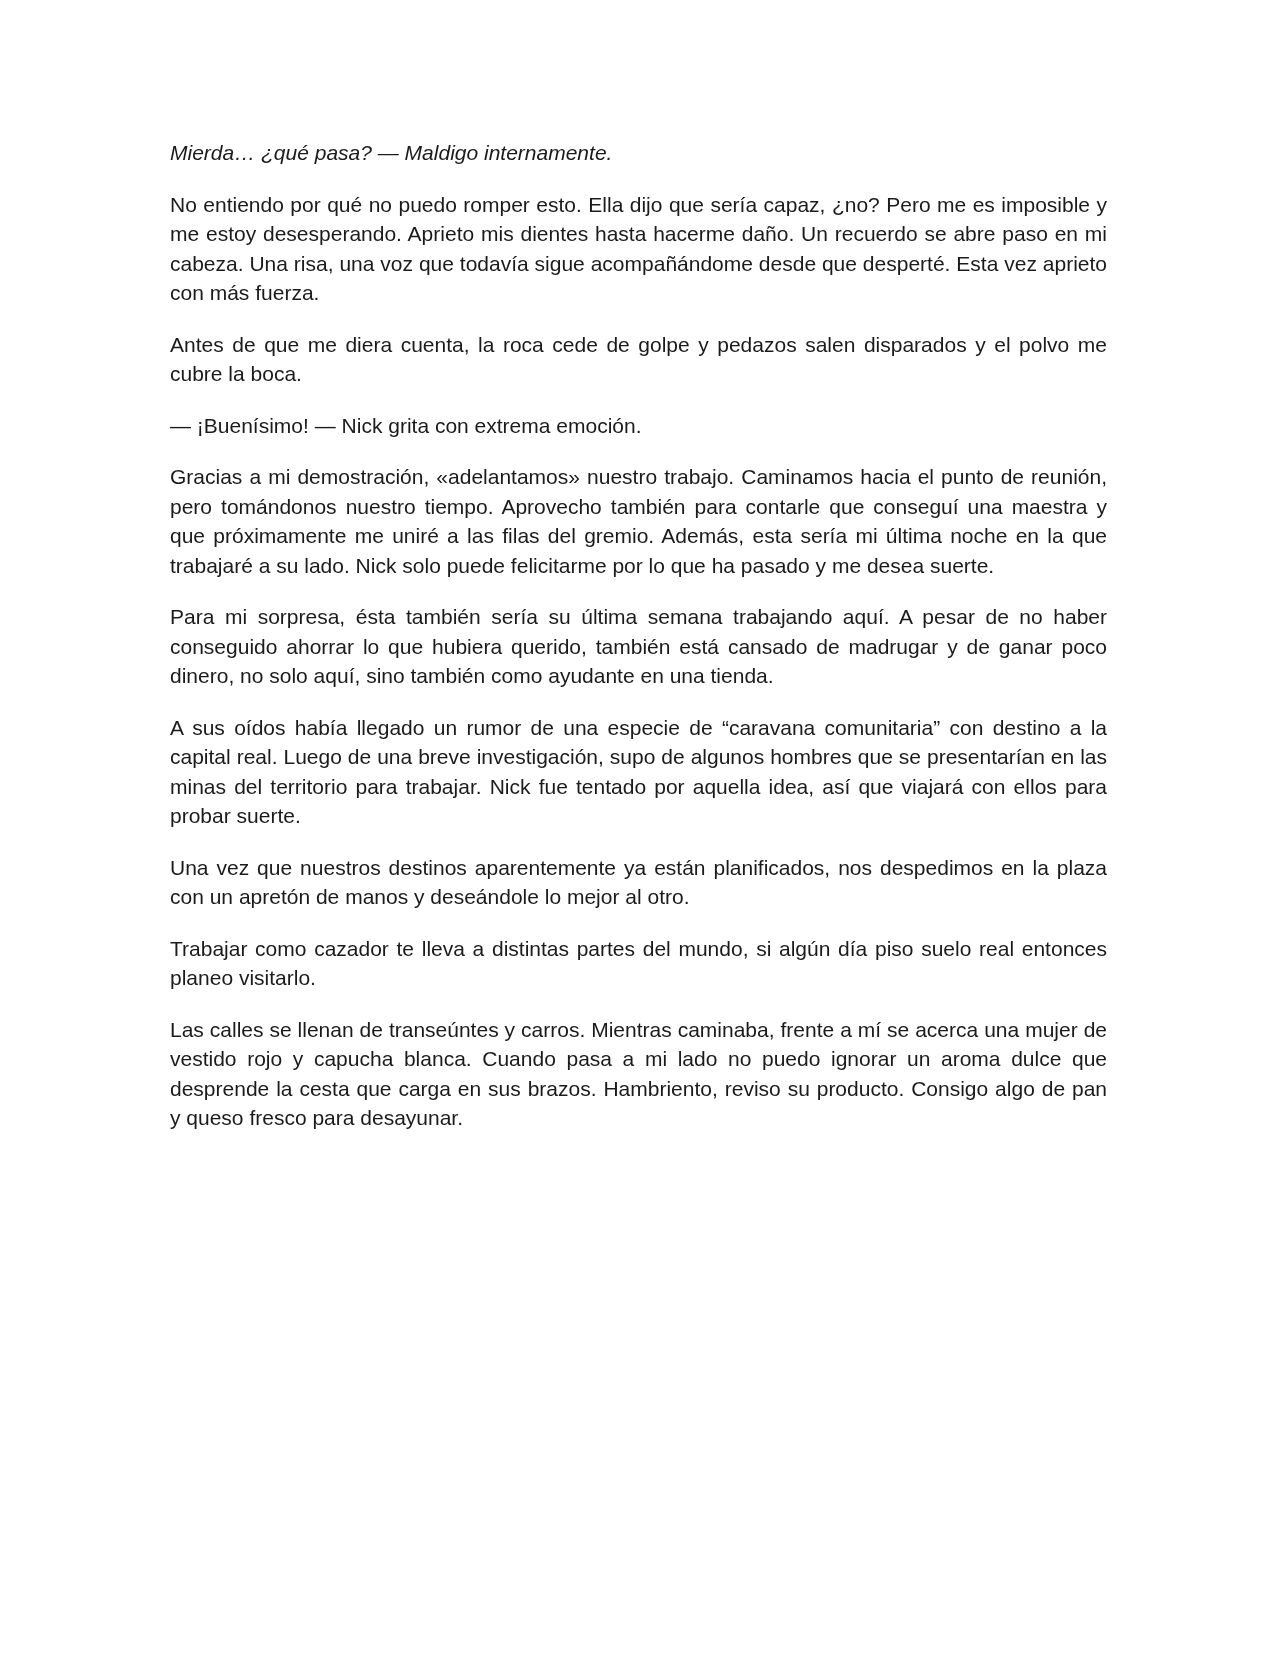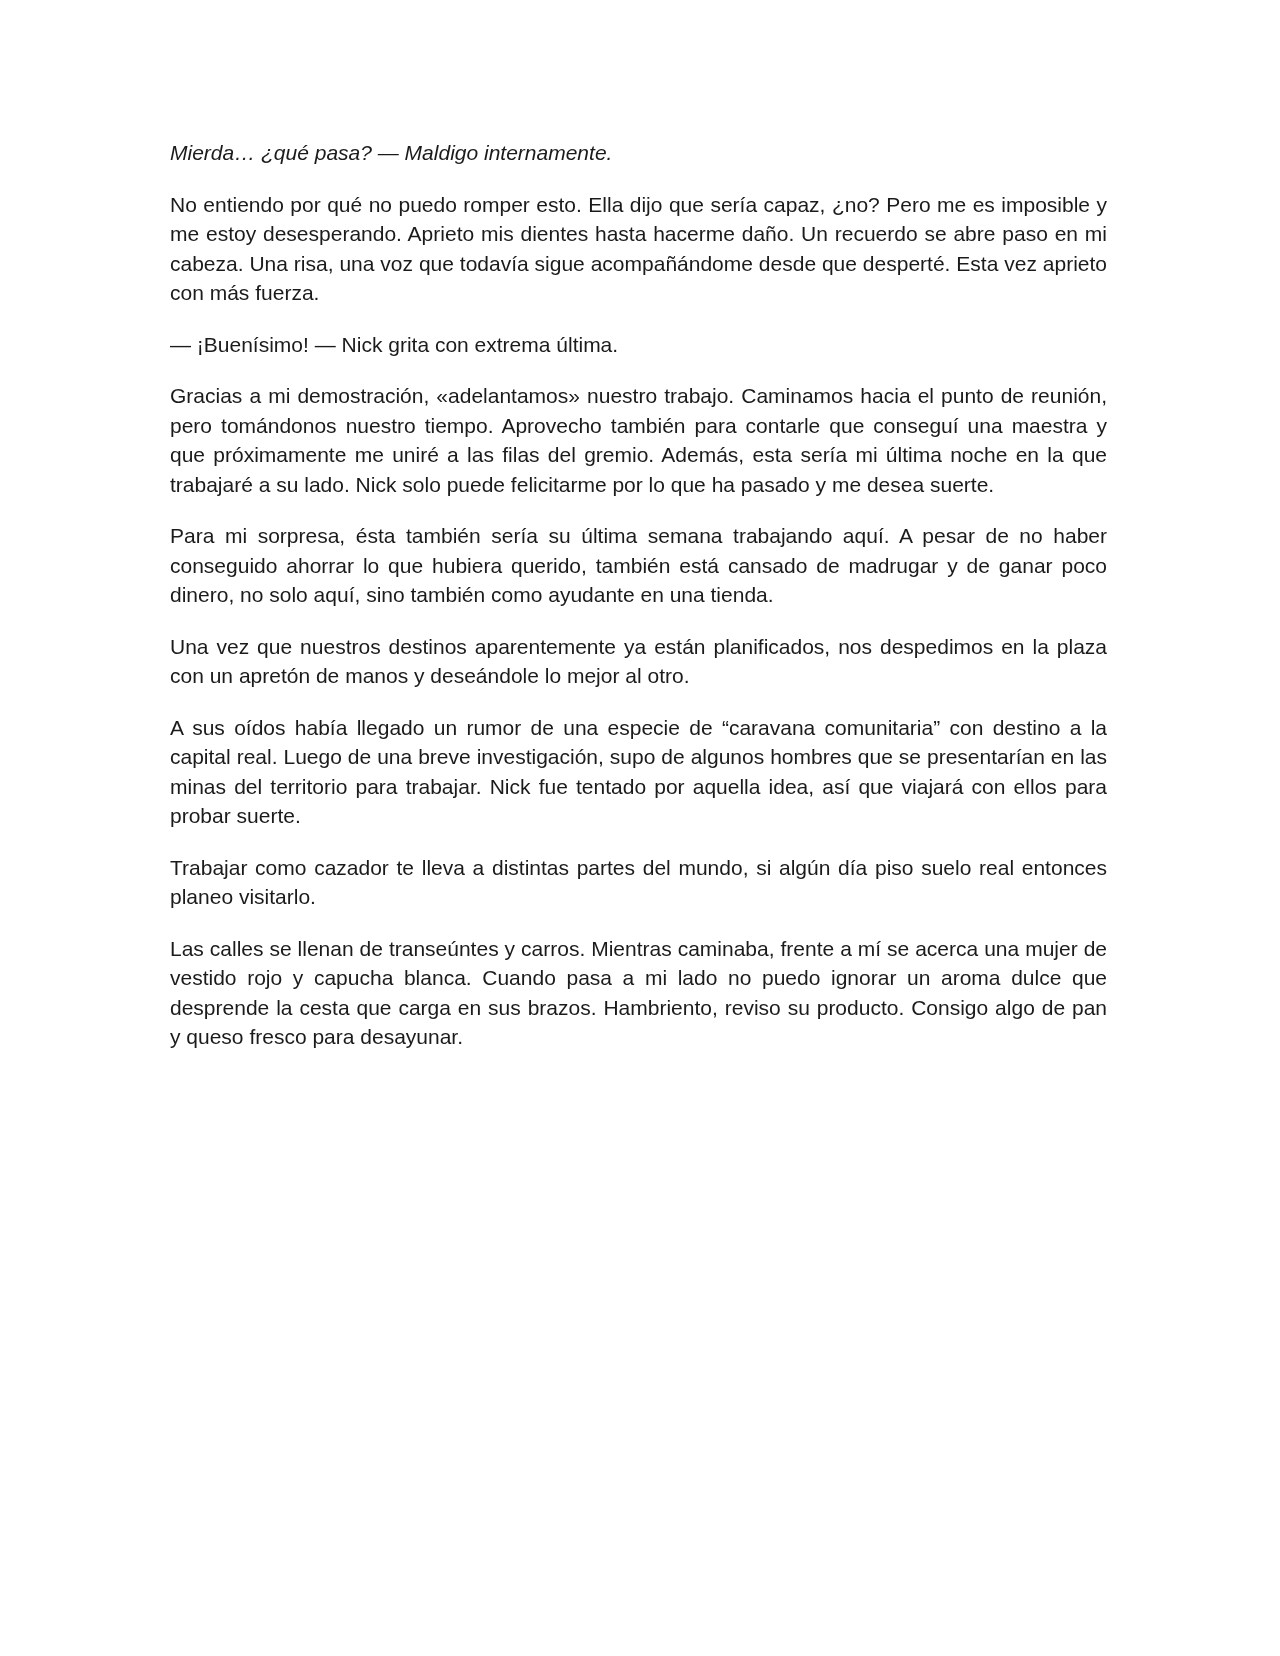--- a/index.html
+++ b/index.html
@@ -33,21 +33,22 @@
     font-style: italic;
   }
 </style>
 </head>
 <body>
 
 <div class="page">
   <div>
       <p class="para"><span class="italic">Mierda… ¿qué pasa? — Maldigo internamente.</span></p>
       <p class="para"><span>No entiendo por qué no puedo romper esto. Ella dijo que sería capaz, ¿no? Pero me es imposible y me estoy desesperando. Aprieto mis dientes hasta hacerme daño. Un recuerdo se abre paso en mi cabeza. Una risa, una voz que todavía sigue acompañándome desde que desperté. Esta vez aprieto con más fuerza.</span></p>
-      <p class="para"><span>— ¡Buenísimo! — Nick grita con extrema última.</span></p>
+      <p class="para"><span>Antes de que me diera cuenta, la roca cede de golpe y pedazos salen disparados y el polvo me cubre la boca.</span></p>
+      <p class="para"><span>— ¡Buenísimo! — Nick grita con extrema emoción.</span></p>
       <p class="para"><span>Gracias a mi demostración, «adelantamos» nuestro trabajo. Caminamos hacia el punto de reunión, pero tomándonos nuestro tiempo. Aprovecho también para contarle que conseguí una maestra y que próximamente me uniré a las filas del gremio. Además, esta sería mi última noche en la que trabajaré a su lado. Nick solo puede felicitarme por lo que ha pasado y me desea suerte.</span></p>
       <p class="para"><span>Para mi sorpresa, ésta también sería su última semana trabajando aquí. A pesar de no haber conseguido ahorrar lo que hubiera querido, también está cansado de madrugar y de ganar poco dinero, no solo aquí, sino también como ayudante en una tienda.</span></p>
+      <p class="para"><span>A sus oídos había llegado un rumor de una especie de “caravana comunitaria” con destino a la capital real. Luego de una breve investigación, supo de algunos hombres que se presentarían en las minas del territorio para trabajar. Nick fue tentado por aquella idea, así que viajará con ellos para probar suerte.</span></p>
       <p class="para"><span>Una vez que nuestros destinos aparentemente ya están planificados, nos despedimos en la plaza con un apretón de manos y deseándole lo mejor al otro.</span></p>
-      <p class="para"><span>A sus oídos había llegado un rumor de una especie de “caravana comunitaria” con destino a la capital real. Luego de una breve investigación, supo de algunos hombres que se presentarían en las minas del territorio para trabajar. Nick fue tentado por aquella idea, así que viajará con ellos para probar suerte.</span></p>
       <p class="para"><span>Trabajar como cazador te lleva a distintas partes del mundo, si algún día piso suelo real entonces planeo visitarlo.</span></p>
       <p class="para"><span>Las calles se llenan de transeúntes y carros. Mientras caminaba, frente a mí se acerca una mujer de vestido rojo y capucha blanca. Cuando pasa a mi lado no puedo ignorar un aroma dulce que desprende la cesta que carga en sus brazos. Hambriento, reviso su producto. Consigo algo de pan y queso fresco para desayunar.</span></p>
     </div>
 </div>
 
 </body></html>

